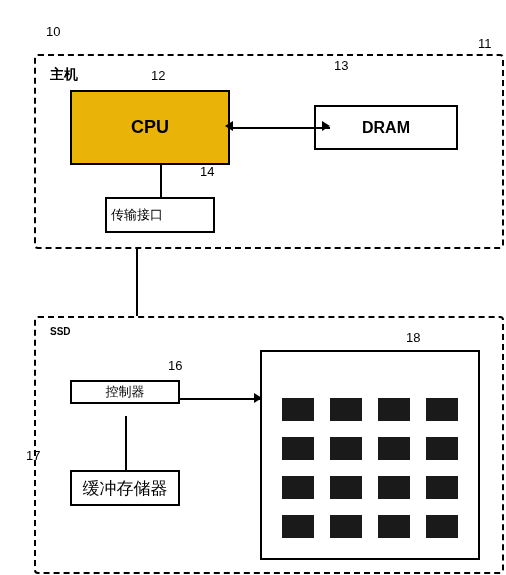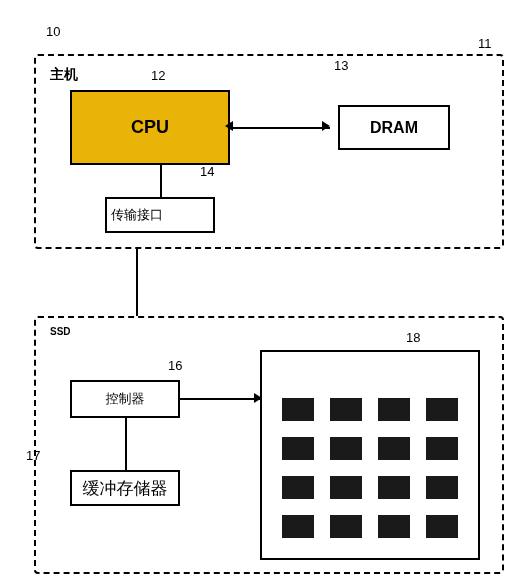--- a/index.html
+++ b/index.html
@@ -57,22 +57,22 @@
       justify-content: center;
       font-size: 18px;
       font-weight: bold;
       background: #eab308;
     }
 
     
     .dram-block {
       position: absolute;
       top: 45px;
-      left: 298px;
-      width: 112px;
+      left: 274px;
+      width: 144px;
       height: 45px;
       border: 2px solid #000;
       display: flex;
       align-items: center;
       justify-content: center;
       font-size: 16px;
       font-weight: bold;
       background: #fff;
     }
 
@@ -129,21 +129,21 @@
       font-size: 10px;
       font-weight: bold;
     }
 
     
     .controller-block {
       position: absolute;
       top: 58px;
       left: 30px;
       width: 110px;
-      height: 38px;
+      height: 24px;
       border: 2px solid #000;
       display: flex;
       align-items: center;
       justify-content: center;
       font-size: 13px;
       background: #fff;
     }
 
     
     .buffer-block {

